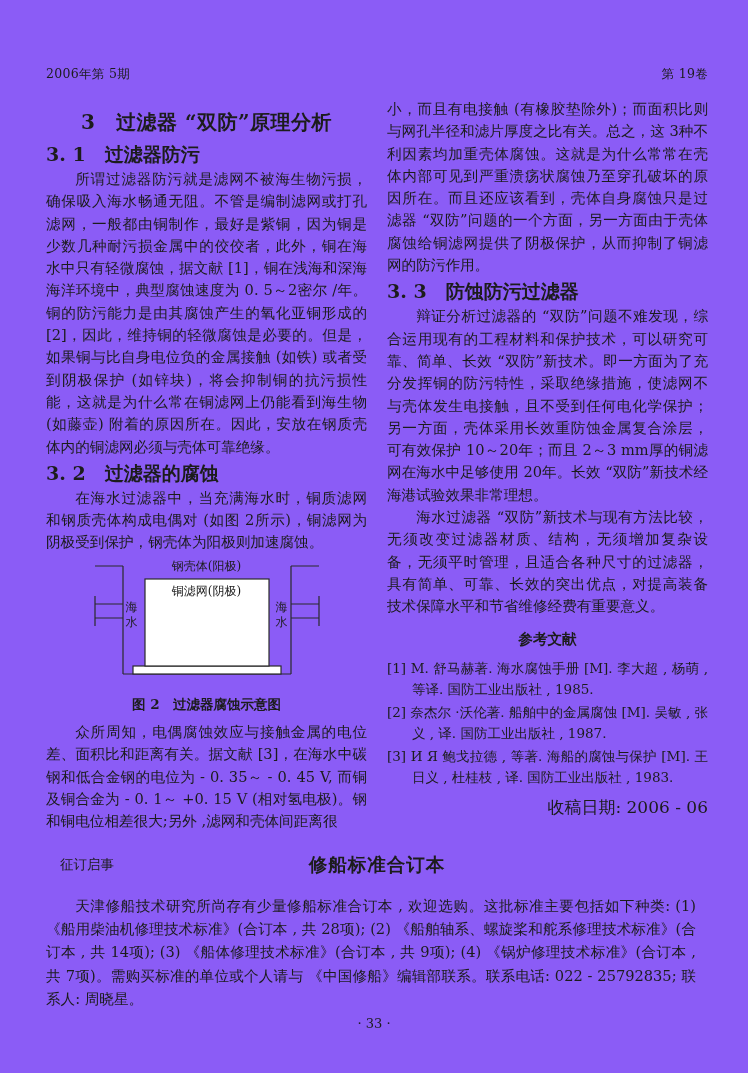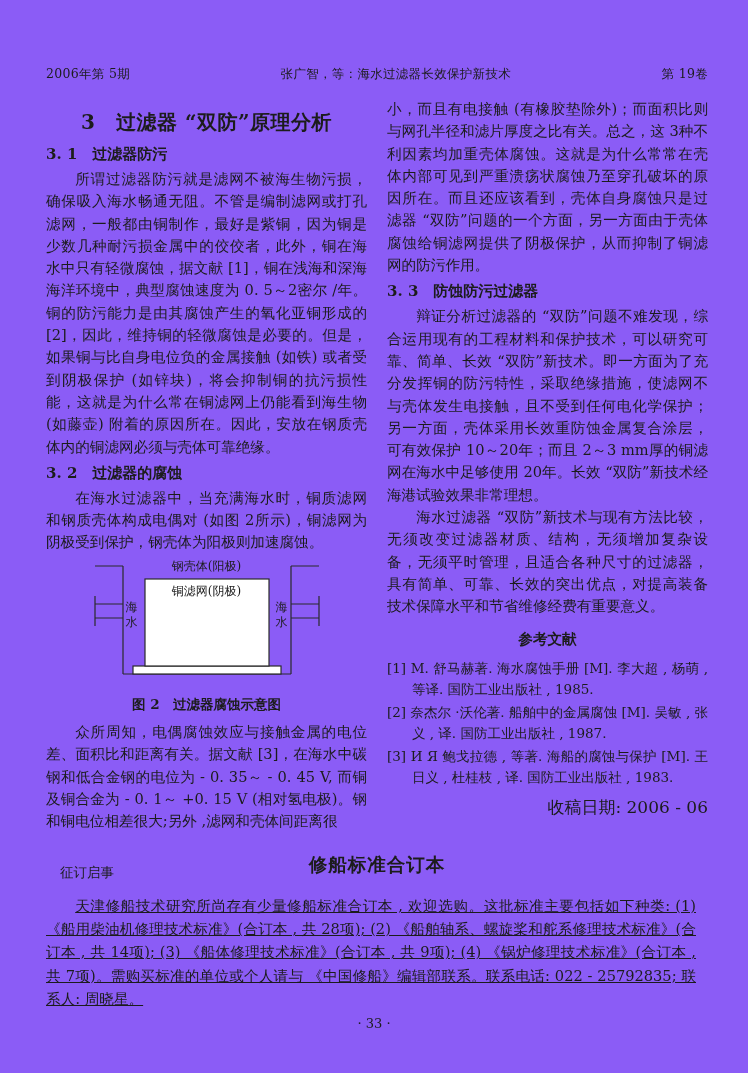--- a/index.html
+++ b/index.html
@@ -26,21 +26,21 @@
   }
   .col{width:321px;font-size:14.6px;line-height:22.3px;text-align:justify;}
   .cont-line{text-indent:0;}
   p.body-par{margin:0;text-indent:2em;}
   p.no-indent{margin:0;text-indent:0;}
   h2.sec{
     font-size:20px;font-weight:bold;margin:13px 0 11px 0;
     letter-spacing:.5px;line-height:22px;text-align:center;
   }
   h3.subsec{
-    font-size:15px;font-weight:bold;margin:5px 0 3px 0;
+    font-size:19px;font-weight:bold;margin:5px 0 3px 0;
     line-height:21px;text-align:left;
   }
   
   .figure{margin:8px 0 6px 0;}
   .fig-canvas{position:relative;width:230px;height:120px;margin:0 auto;}
   .fig-canvas svg{position:absolute;left:0;top:0;}
   .fig-label{
     position:absolute;font-size:12px;line-height:14px;white-space:nowrap;
     background:transparent;
   }
@@ -53,37 +53,36 @@
     margin-top:11px;text-align:center;font-weight:bold;font-size:13.5px;
   }
   
   .refs-title{text-align:center;font-weight:bold;font-size:14.6px;margin:10px 0 8px 0;}
   .ref-list{margin:0;padding:0;list-style:none;font-size:13.5px;line-height:21.5px;}
   .ref-list li{margin:0 0 1px 0;padding-left:25px;text-indent:-25px;text-align:justify;}
   .received{margin-top:7px;text-align:right;font-size:17px;}
   
   .notice{position:absolute;top:852px;left:46px;width:662px;}
   .notice-head{position:relative;height:30px;}
-  .notice-tag{position:absolute;left:14px;top:12px;font-size:13.5px;}
+  .notice-tag{position:absolute;left:14px;top:4px;font-size:13.5px;}
   .notice-title{text-align:center;font-size:18.5px;font-weight:bold;letter-spacing:1px;}
   .notice-body{
     margin:12px 12px 0 0;font-size:14.6px;line-height:23.2px;
-    text-align:justify;text-indent:2em;text-decoration:underline;
+    text-align:justify;text-indent:2em;
   }
   
   .page-number{position:absolute;top:1016px;left:0;width:748px;text-align:center;font-size:13px;}
 </style>
 </head>
 <body>
 
 <div class="page">
 
   <div class="running-head">
     <span class="side">2006年第 5期</span>
-    <span class="center">张广智，等：海水过滤器长效保护新技术</span>
     <span class="side">第 19卷</span>
   </div>
 
   <div class="columns">
 
     <div class="col">
 
       <h2 class="sec">3　过滤器 “双防”原理分析</h2>
 
       <h3 class="subsec">3. 1　过滤器防污</h3>

